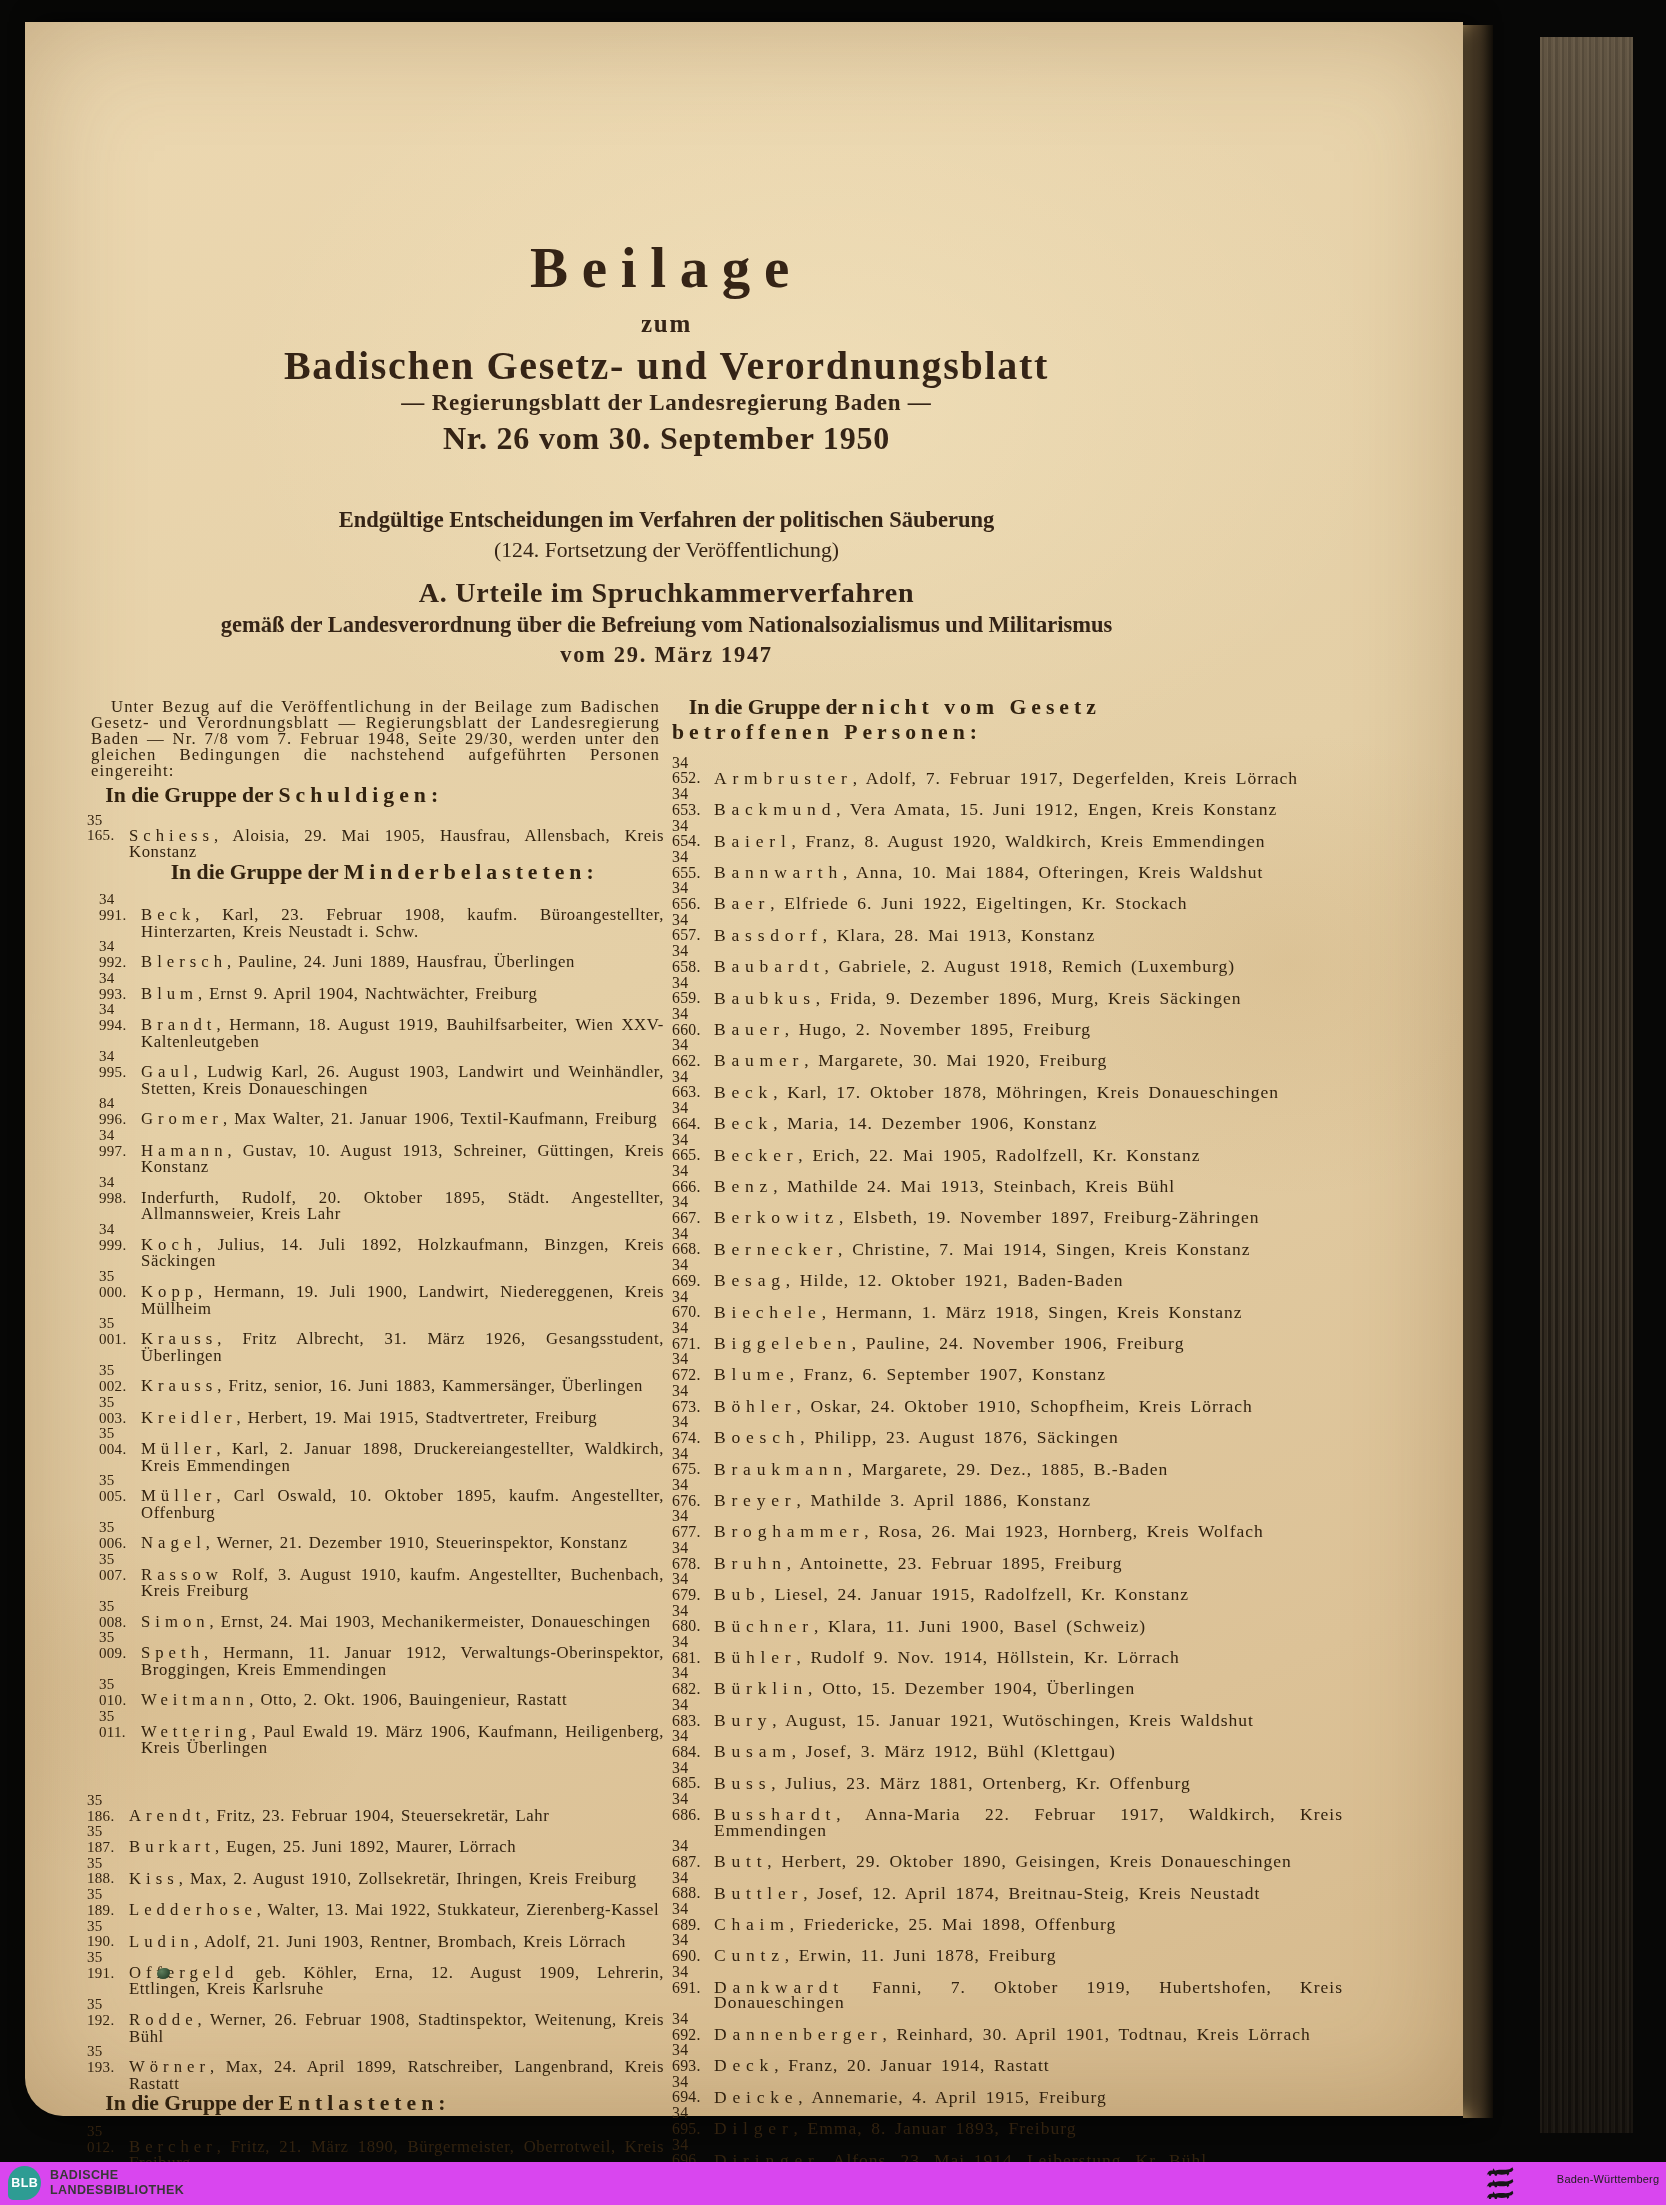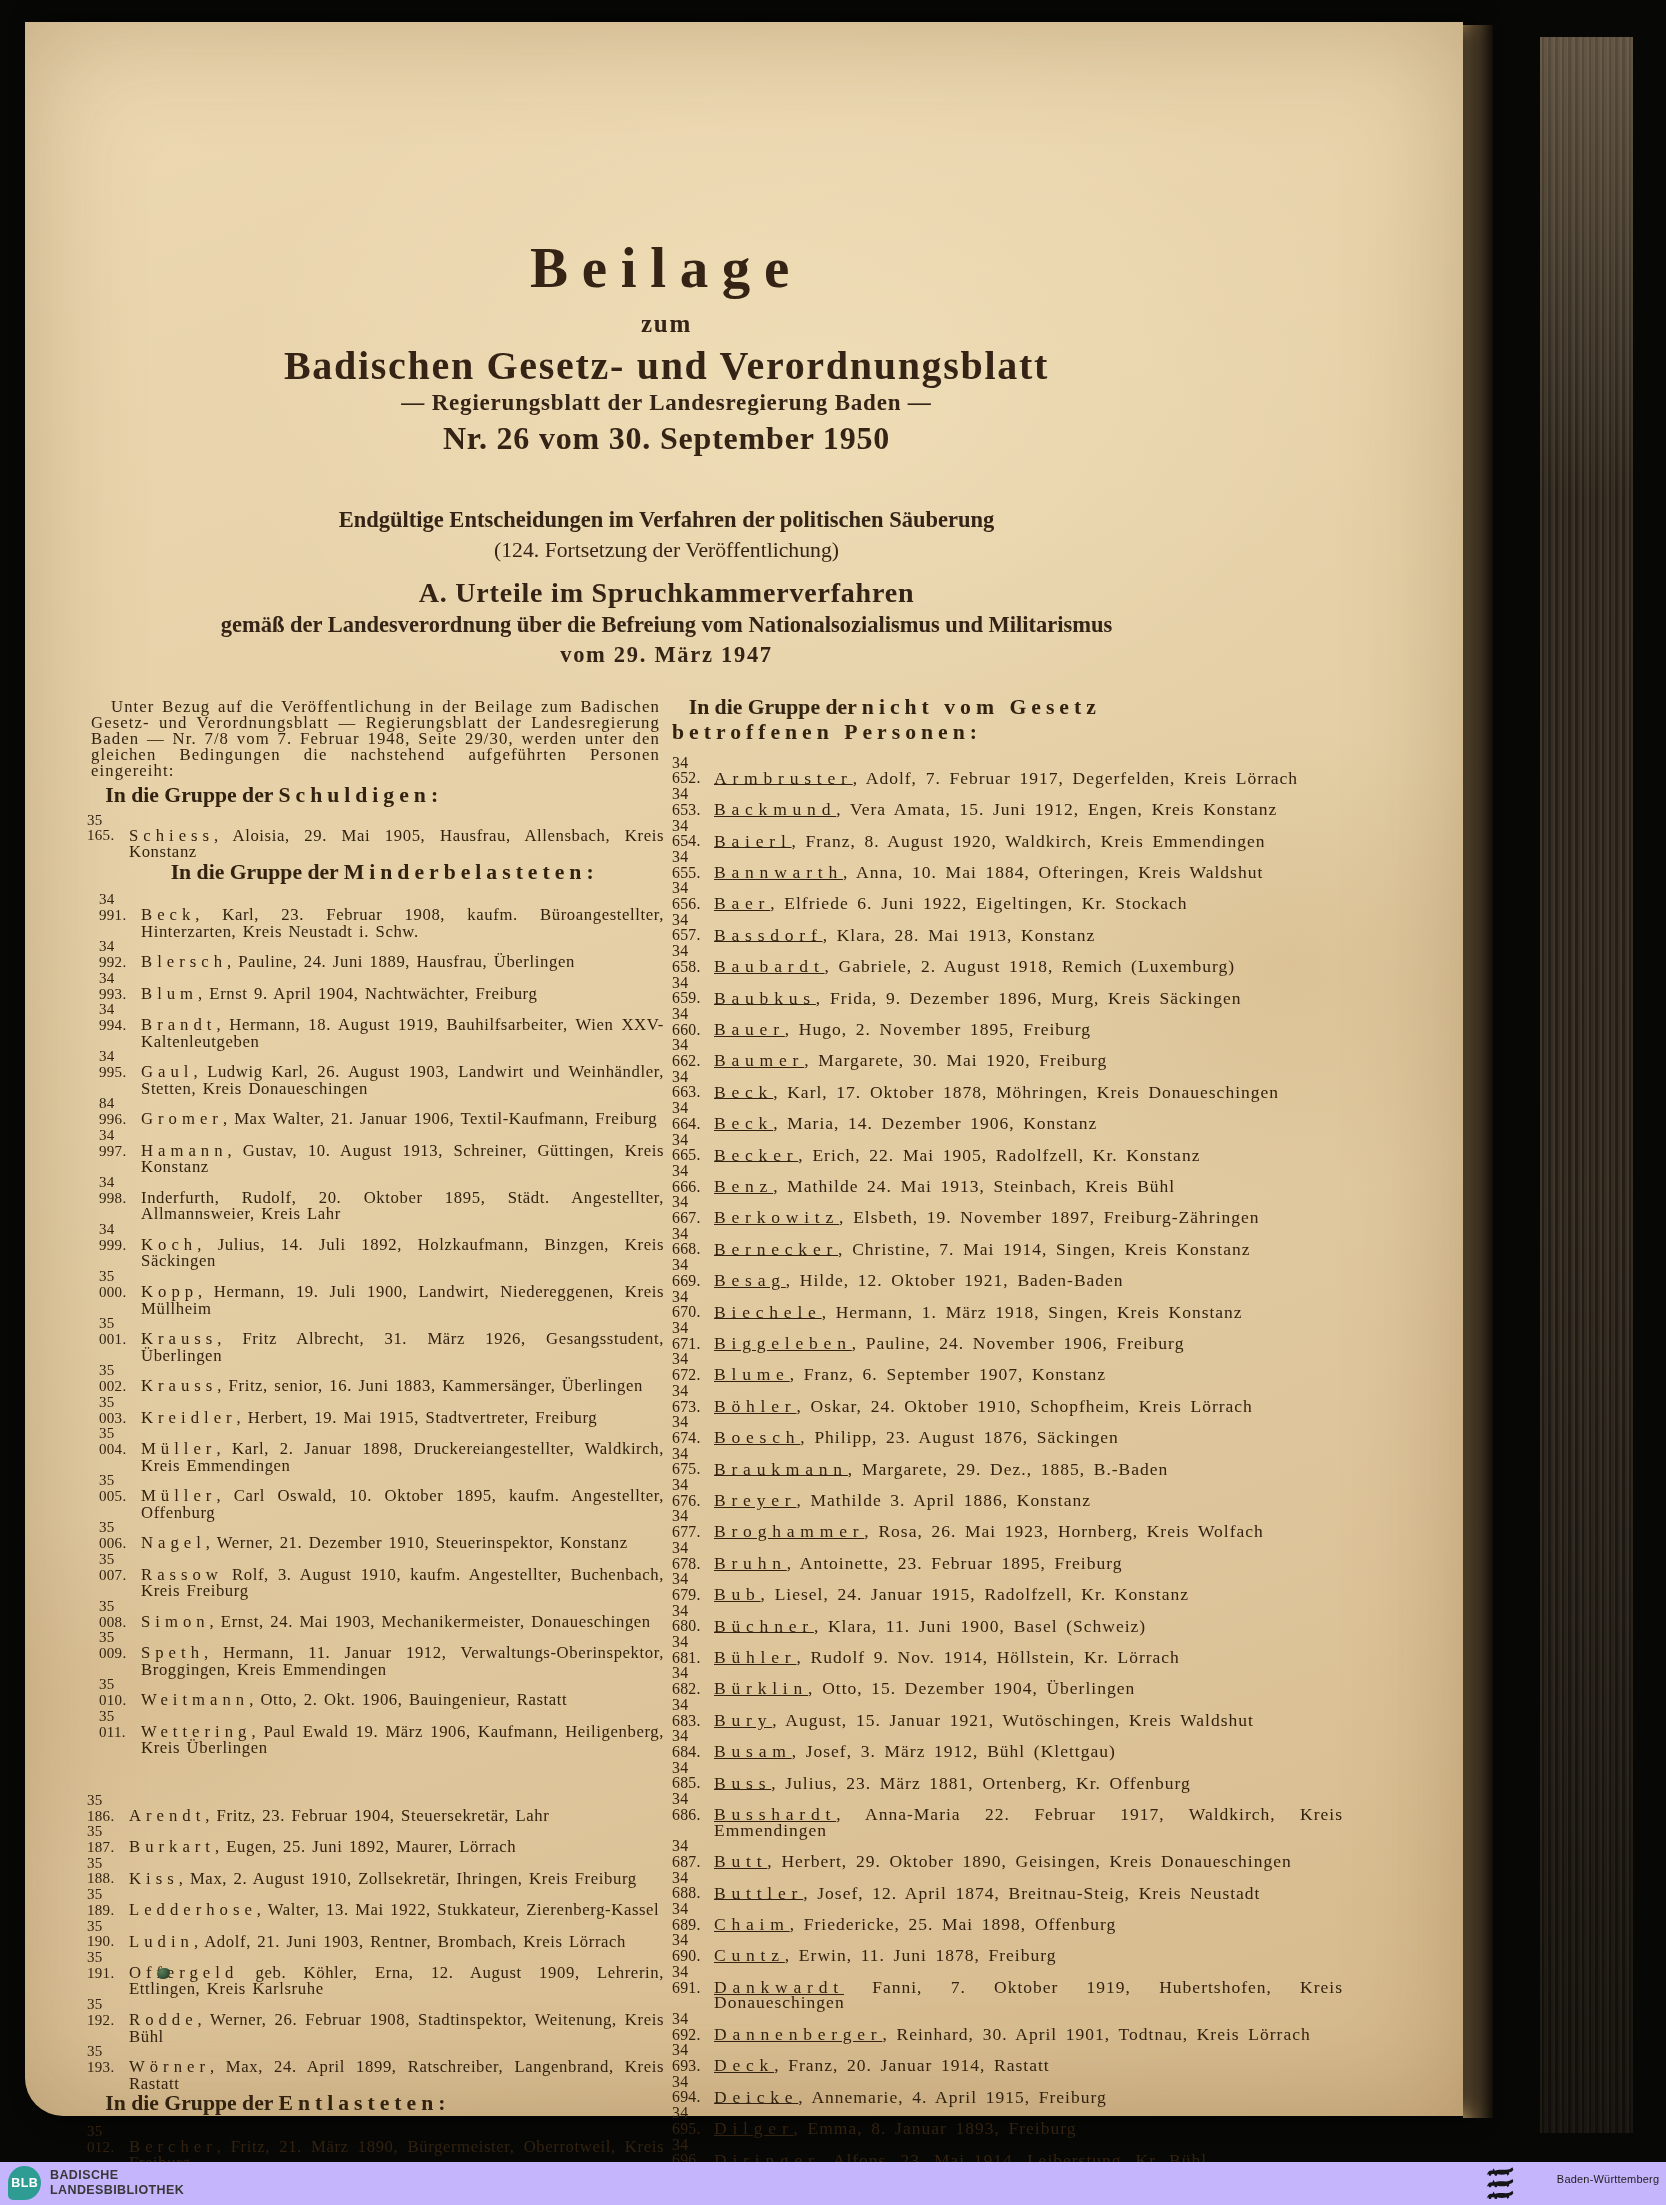--- a/index.html
+++ b/index.html
@@ -60,39 +60,39 @@
   .gh-line1{padding-left:16.7px;}
   .entries{margin:0;}
   .entry{
     margin:0;text-align:justify;text-align-last:left;
     padding-left:42px;text-indent:-42px;
     font-size:16.7px;line-height:15.7px;letter-spacing:0.6px;word-spacing:1.7px;
   }
   .col-right .entry{font-size:17.5px;letter-spacing:1px;word-spacing:3.3px;}
   .entry .num{display:inline-block;width:42px;text-indent:0;font-size:.9em;letter-spacing:0.3px;}
   .entry .surname{letter-spacing:5px;}
-  .col-right .entry .surname{letter-spacing:5.8px;text-decoration:underline;}
+  .col-right .entry .surname{letter-spacing:5.8px;}
   
   .h-schuld   {margin-top:30px;}
   .e-schuld   {margin-top:5px;}
   .h-minder   {margin-top:35px;text-align:center;}
   .e-minder1  {margin-top:7.5px;margin-left:12px;}
   .e-minder2  {margin-top:37px;}
   .h-entl     {margin-top:27px;}
   .e-entl     {margin-top:7.5px;}
   .h-nicht    {margin-top:1.7px;}
   .e-nicht    {margin-top:10px;}
   
   .green-dot{
     position:absolute;left:132px;top:1946px;width:12.5px;height:11.7px;border-radius:50% 40% 55% 45%;
     background:radial-gradient(circle at 35% 30%, #5e7f5c, #2e4830 70%);
   }
   
   .scan-bar{
-    position:absolute;left:0;top:2162px;width:1666px;height:43px;background:#c4b5fd;
+    position:absolute;left:0;top:2162px;width:1666px;height:43px;background:#d946ef;
     font-family:"Liberation Sans", sans-serif;
   }
   .blb-logo{
     position:absolute;left:8.3px;top:4.2px;width:33px;height:34px;background:#2e9c93;
     border-radius:50% 50% 50% 5px;color:#fff;font-weight:700;font-size:12.5px;
     display:flex;align-items:center;justify-content:center;letter-spacing:0.4px;
   }
   .blb-name{position:absolute;left:50px;top:5.8px;color:#383838;font-weight:700;font-size:12.5px;line-height:15px;letter-spacing:0.4px;}
   .bw-arms{position:absolute;left:1485px;top:1.7px;width:30px;height:40px;}
   .bw-name{position:absolute;right:6.7px;top:10.8px;color:#1d1d1d;font-size:11px;letter-spacing:0.2px;}

